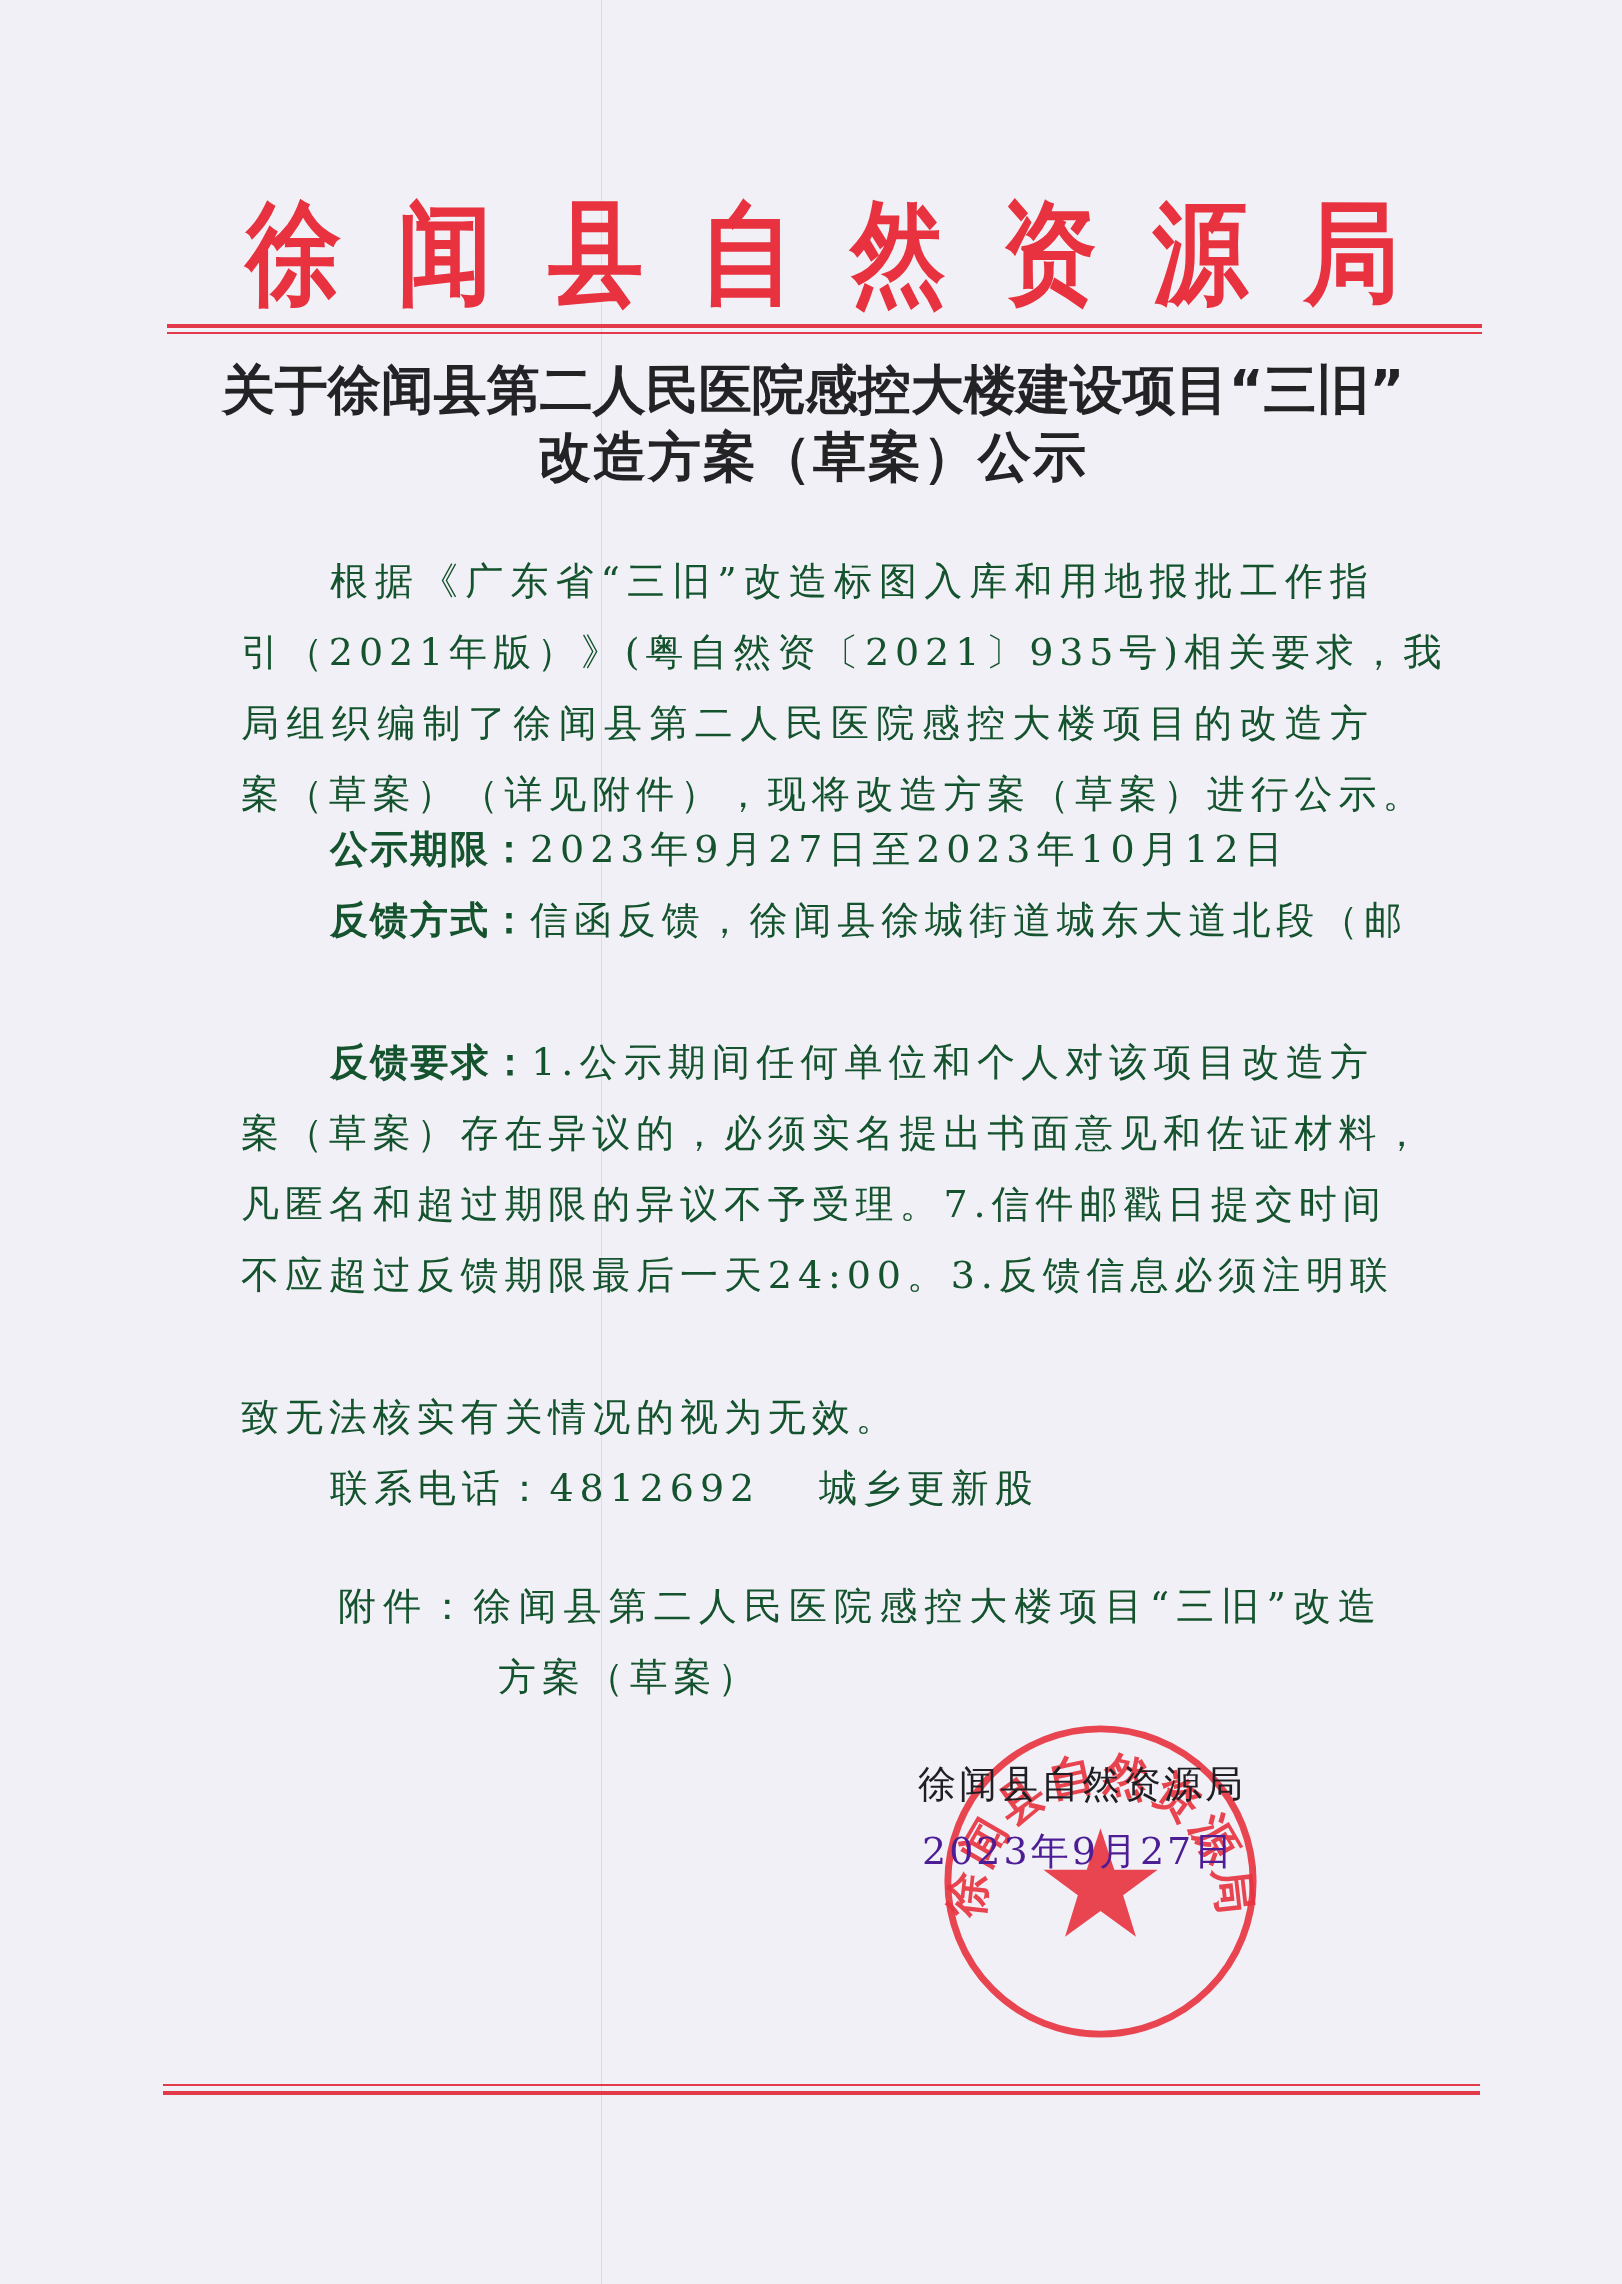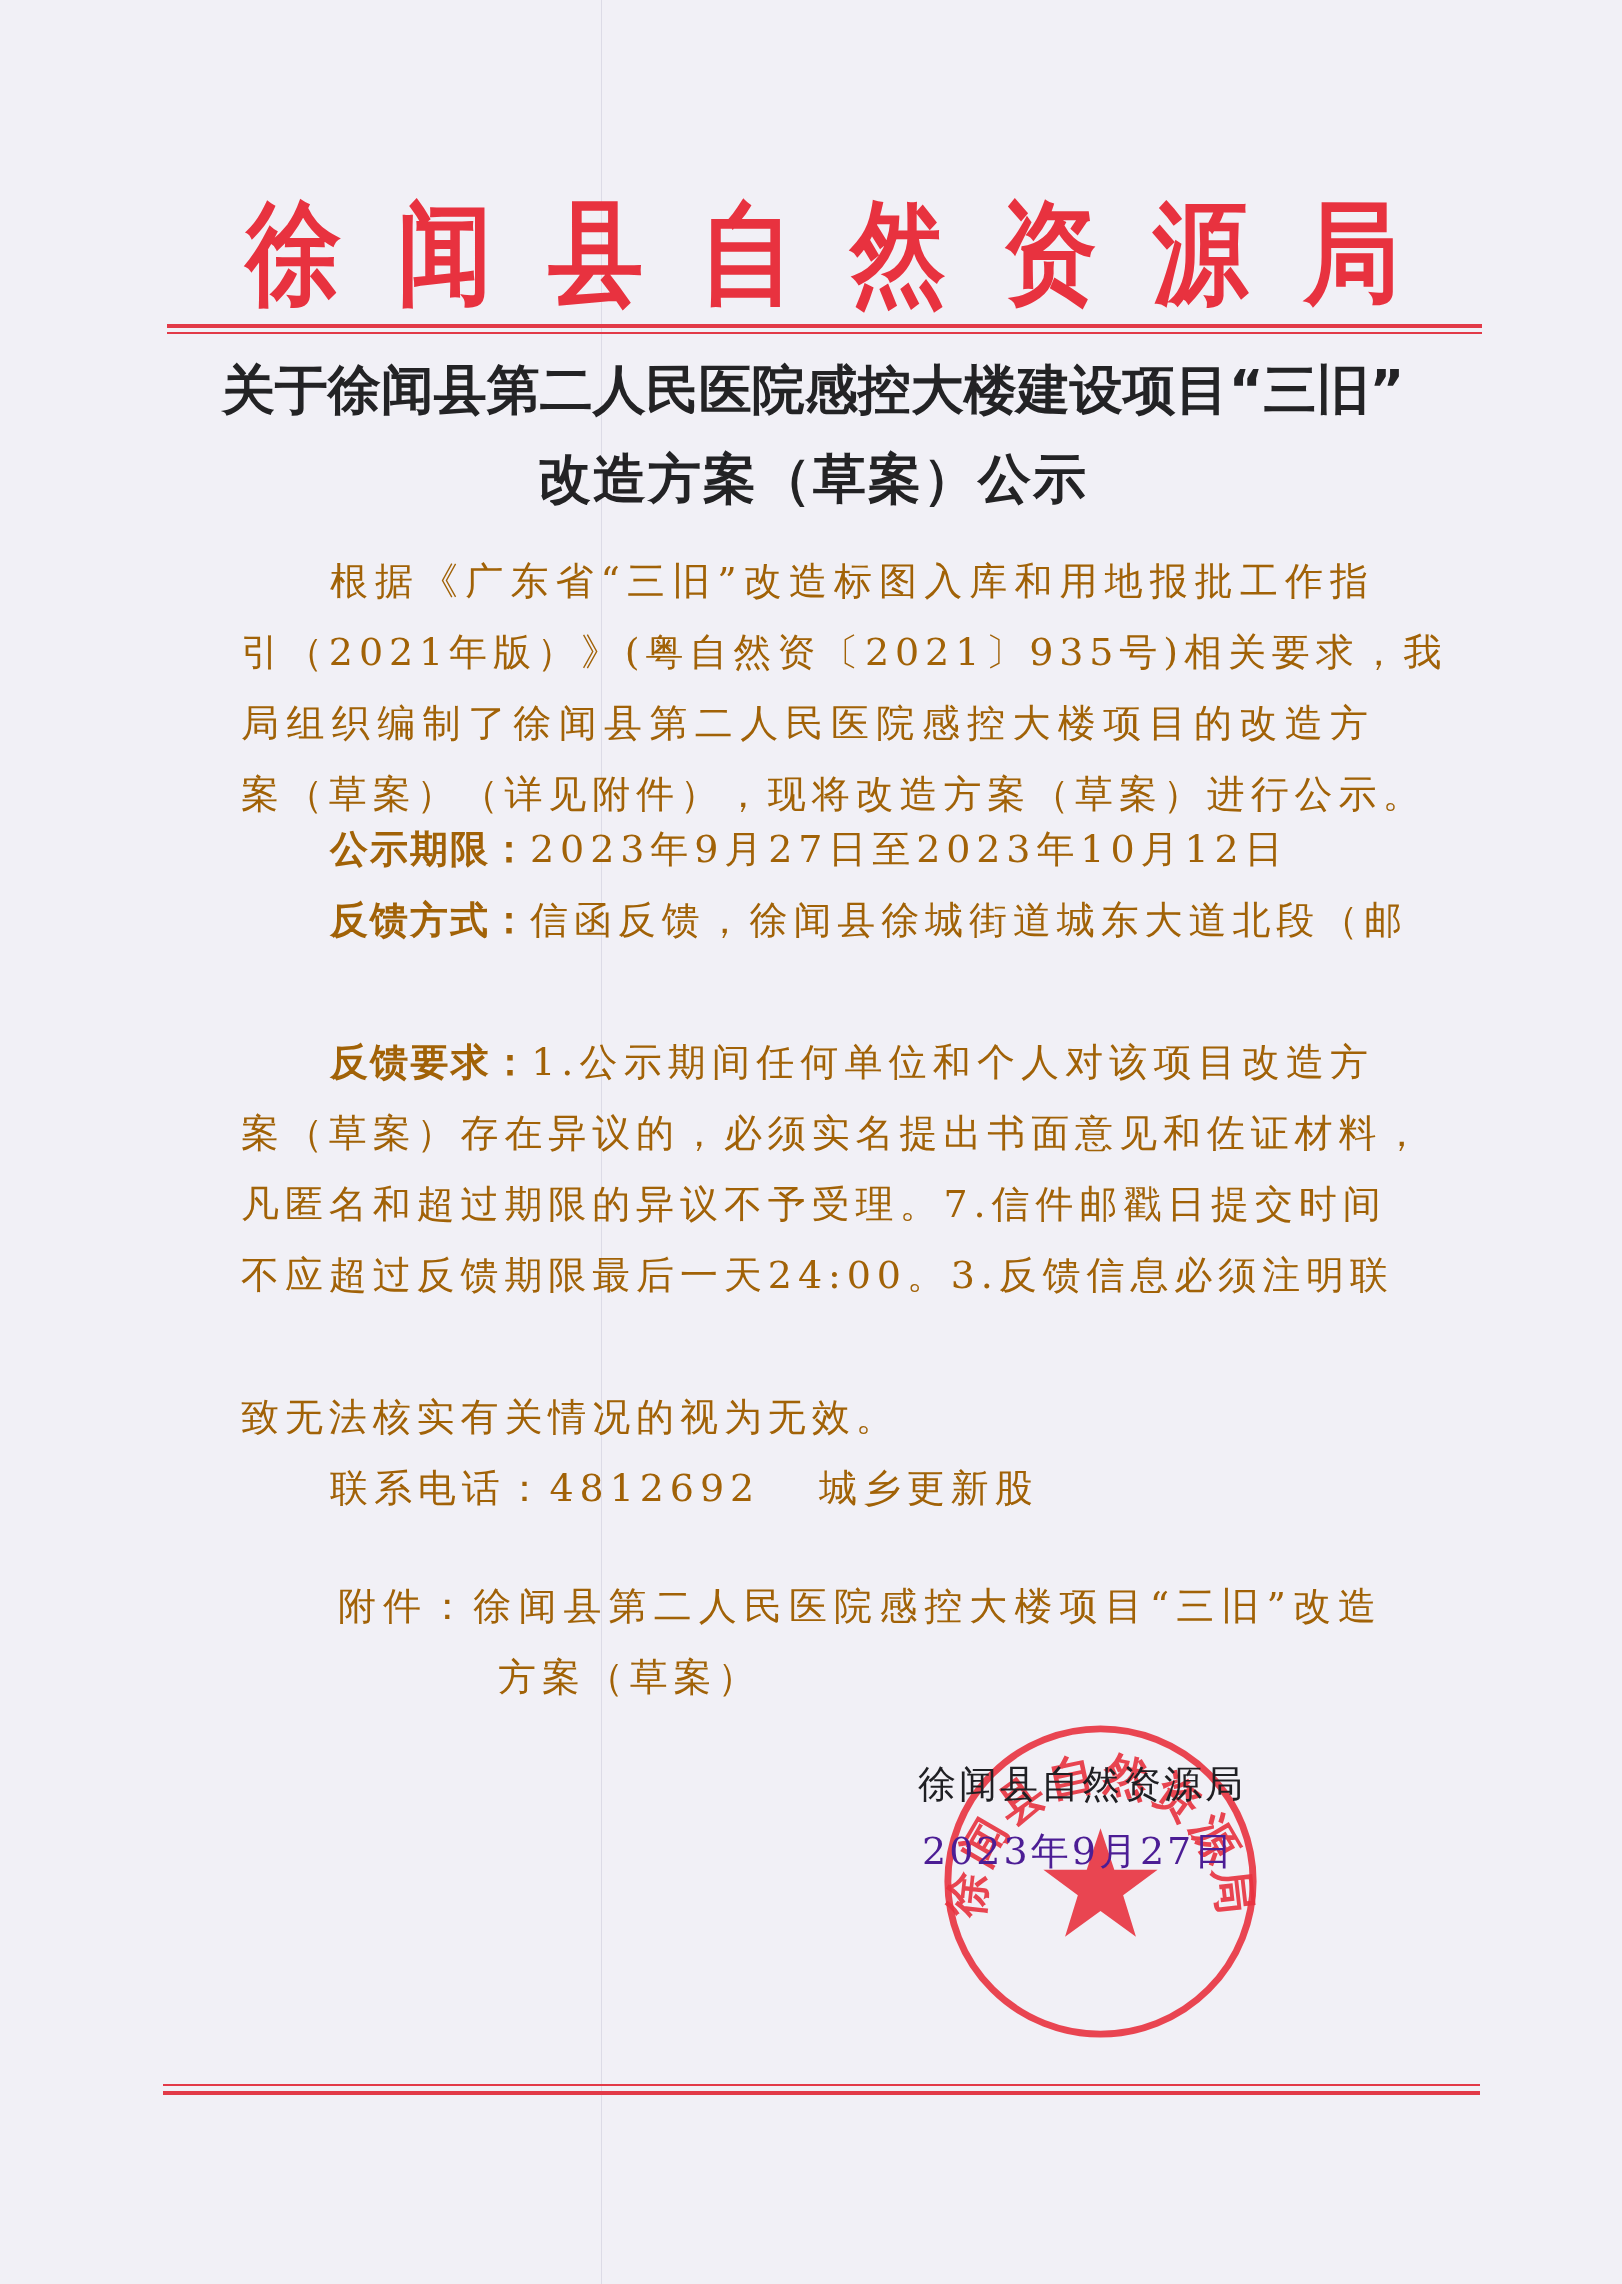--- a/index.html
+++ b/index.html
@@ -60,33 +60,33 @@
     width: 1310px;
     text-align: center;
     font-family: "DejaVu Sans", "Liberation Sans", sans-serif;
     font-weight: bold;
     font-size: 53px;
     color: #232325;
     letter-spacing: 0px;
     line-height: 1;
   }
   .doc-title.l1 { top: 363px; }
-  .doc-title.l2 { top: 452px; letter-spacing: 2px; }
+  .doc-title.l2 { top: 430px; letter-spacing: 2px; }
 
   .line {
     position: absolute;
     left: 241px;
     width: 1133px;
     font-size: 38px;
     line-height: 1;
     white-space: nowrap;
     letter-spacing: 5.9px;
     text-align: justify;
     text-align-last: justify;
-    color: #a16207;
+    color: #14532d;
   }
   .line.indent { left: 330px; width: 1044px; }
   .line.short { text-align-last: left; }
   .label-bold {
     font-family: "DejaVu Sans", "Liberation Sans", sans-serif;
     font-weight: bold;
     letter-spacing: 2px;
   }
 
   .stamp {

